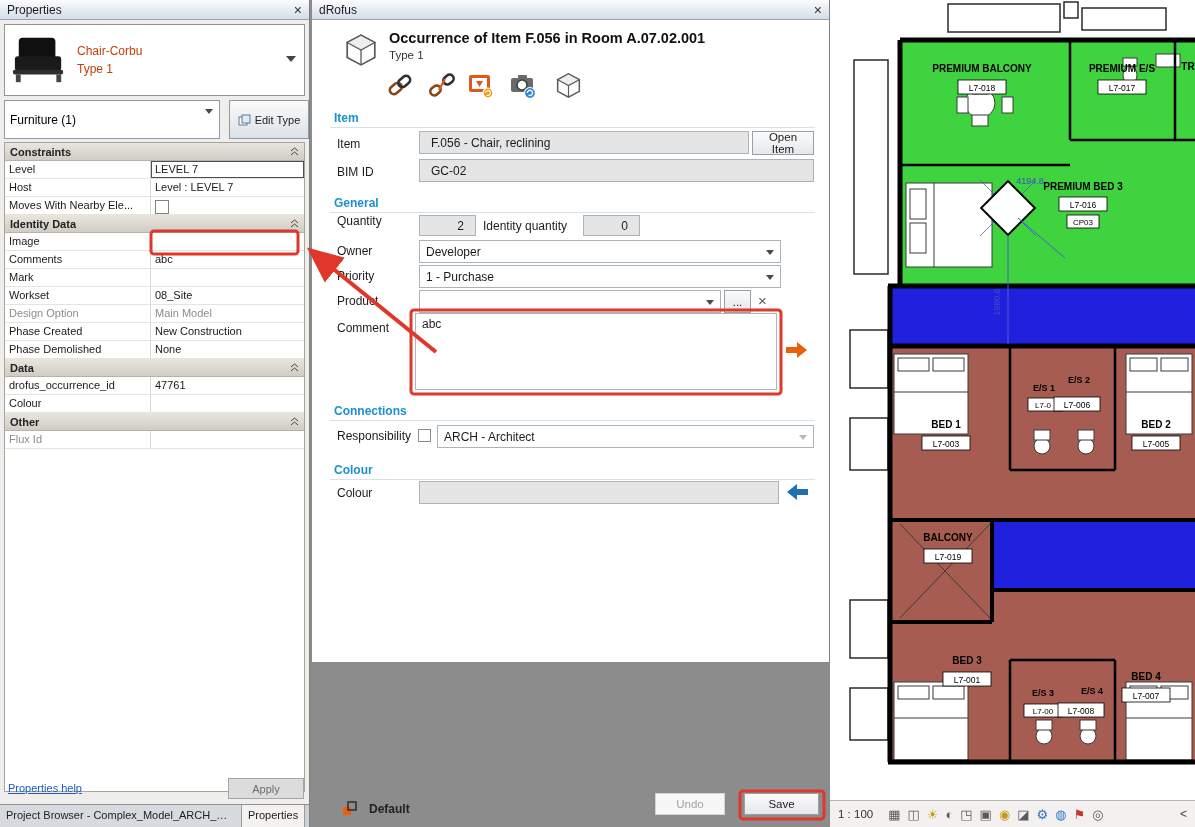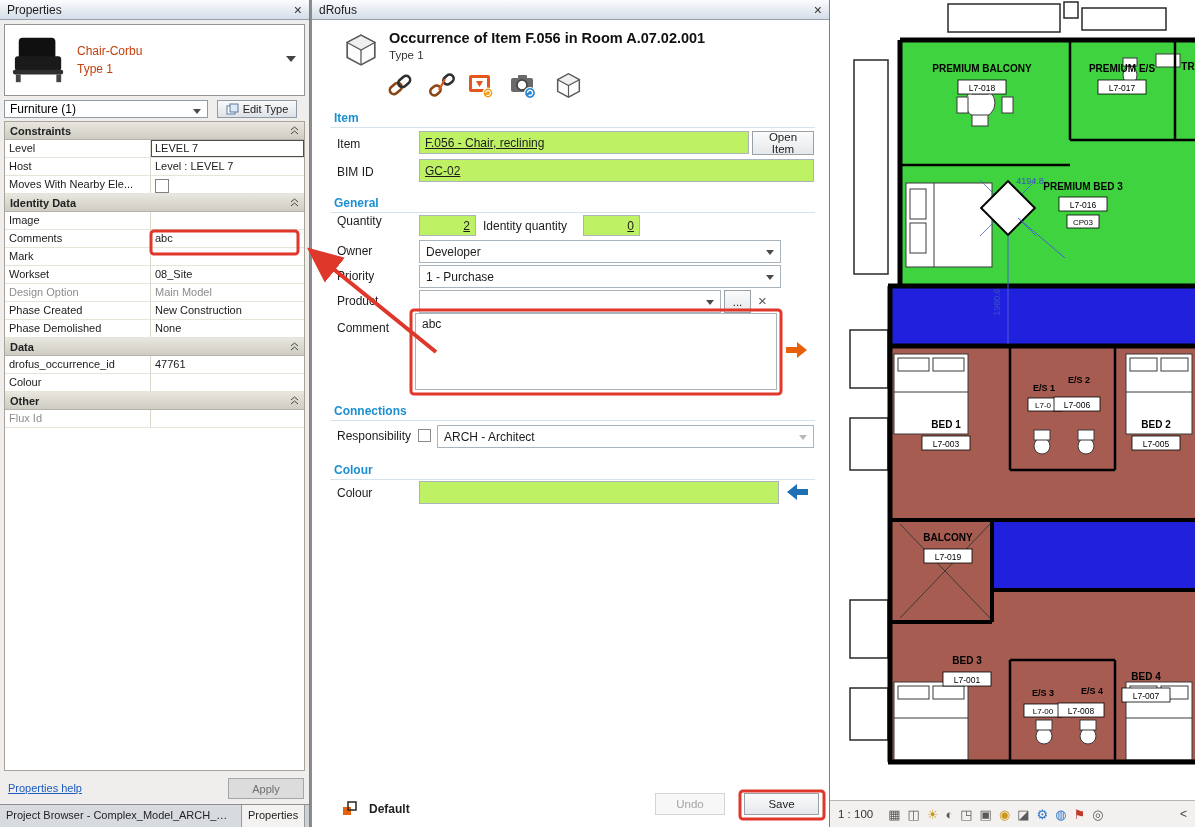--- a/index.html
+++ b/index.html
@@ -13,21 +13,21 @@
 
   
   .panel-properties{position:absolute;left:0;top:0;width:310px;height:827px;background:#efeeec;
     border-right:1px solid #7f7f7f;box-sizing:border-box;}
   .type-selector{margin:4px;height:72px;background:#fff;border:1px solid #949494;display:flex;
     align-items:center;position:relative;box-sizing:border-box;}
   .thumb{width:64px;height:62px;margin:2px 6px 2px 2px;display:flex;align-items:center;justify-content:center;}
   .ts-text{font-size:12px;color:#c2410c;line-height:18px;}
   .ts-arrow{position:absolute;right:8px;top:31px;width:0;height:0;border-left:5px solid transparent;
     border-right:5px solid transparent;border-top:6px solid #444;}
-  .category-row{display:flex;margin:0 12px 3px 4px;gap:9px;height:18px;}
+  .category-row{display:flex;margin:0 0 3px 4px;gap:9px;height:39px;}
   .category-select{flex:1;background:#fff;border:1px solid #8e9aa6;font-size:12px;display:flex;
     align-items:center;padding:0 5px;position:relative;box-sizing:border-box;}
   .dd-arrow{position:absolute;right:6px;top:8px;width:0;height:0;border-left:4px solid transparent;
     border-right:4px solid transparent;border-top:5px solid #4a4a4a;}
   .edit-type-btn{width:80px;background:linear-gradient(#fafafa,#dde2e8);border:1px solid #8e9aa6;
     font-size:11px;color:#222;display:flex;align-items:center;justify-content:center;gap:4px;box-sizing:border-box;font-family:inherit;}
   .prop-grid{margin:0 4px;background:#fff;border:1px solid #a8a49a;height:648px;font-size:11px;overflow:hidden;}
   .prop-section{height:18px;background:linear-gradient(#e9e6df,#cfccc3);border-bottom:1px solid #b5b2a8;
     display:flex;align-items:center;padding:0 5px;font-weight:bold;color:#222;box-sizing:border-box;}
   .prop-section .chev{margin-left:auto;}
@@ -42,31 +42,31 @@
   .apply-btn{position:absolute;right:5px;bottom:28px;width:76px;height:21px;background:#dcdcdc;
     border:1px solid #a6a6a6;color:#6e6e6e;font-size:11px;font-family:inherit;}
   .props-tabs{position:absolute;bottom:0;left:0;right:0;height:22px;background:#ccd1d7;
     border-top:1px solid #8f8f8f;display:flex;}
   .ptab{font-size:11px;padding:4px 6px 0 6px;border-right:1px solid #9a9a9a;white-space:nowrap;
     overflow:hidden;text-overflow:ellipsis;color:#222;box-sizing:border-box;}
   .ptab.browser{width:242px;background:#d7dbe0;}
   .ptab.active{background:#f3f2f0;}
 
   
-  .panel-drofus{position:absolute;left:312px;top:0;width:518px;height:827px;background:#fff;
+  .panel-drofus{position:absolute;left:312px;top:0;width:518px;height:662px;background:#fff;
     border-right:1px solid #7f7f7f;box-sizing:border-box;}
   .d-content{position:relative;height:806px;}
   .abs{position:absolute;box-sizing:border-box;}
   .d-title{font-size:14.5px;font-weight:bold;color:#111;}
   .d-sub{font-size:11.5px;color:#333;margin-top:3px;}
   .d-sec{position:absolute;font-size:12px;font-weight:bold;color:#1d8fd1;}
   .d-line{position:absolute;left:18px;right:14px;height:1px;background:#d5e3ed;}
   .d-label{position:absolute;font-size:12px;color:#1c1c1c;}
   .d-input{position:absolute;border:1px solid #aab4bc;height:23px;font:12px "Liberation Sans",sans-serif;
-    padding:0 5px;box-sizing:border-box;background:#bef264;color:#1c1c1c;text-decoration:underline;}
+    padding:0 11px;box-sizing:border-box;background:#e5e5e5;color:#1c1c1c;}
   .d-input.num{text-align:right;}
   .d-select{position:absolute;border:1px solid #aab4bc;height:23px;background:#fff;font-size:12px;
     color:#1c1c1c;display:flex;align-items:center;padding:0 6px;box-sizing:border-box;}
   .d-select .dd-arrow{top:9px;}
   .d-select.dim .dd-arrow{border-top-color:#b8b8b8;}
   .d-textarea{position:absolute;border:1px solid #aab4bc;font:12px "Liberation Sans",sans-serif;
     padding:3px 6px;box-sizing:border-box;resize:none;color:#1c1c1c;}
   .d-btn{position:absolute;border:1px solid #98a0a8;background:linear-gradient(#fbfbfb,#e5e8eb);
     font-size:11.5px;color:#222;display:flex;align-items:center;justify-content:center;box-sizing:border-box;font-family:inherit;}
   .d-btn.disabled{background:#f7f7f7;color:#a4a4a4;border-color:#d4d4d4;}

